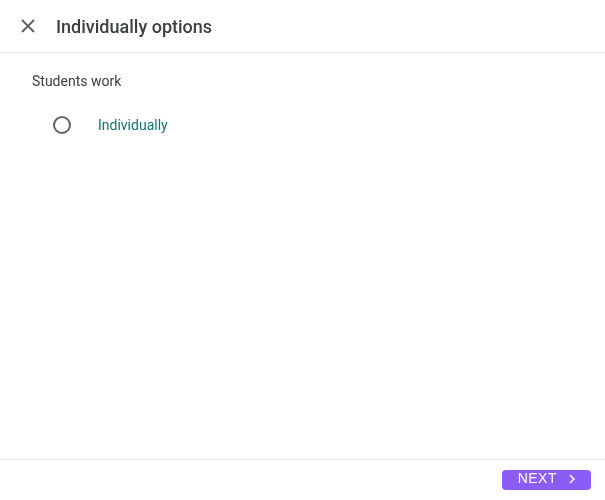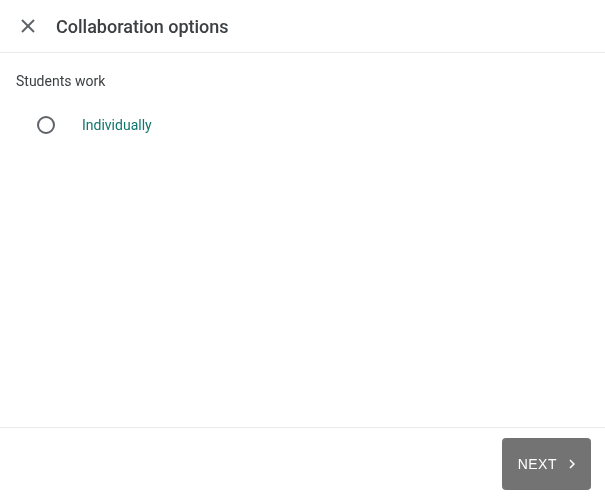--- a/index.html
+++ b/index.html
@@ -42,20 +42,21 @@
       fill: none;
     }
     .title {
       font-size: 18px;
       font-weight: 500;
       color: #3c4043;
     }
     .content {
       flex: 1;
       padding: 20px 16px;
+      margin-left: 16px;
     }
     .section-label {
       font-size: 14px;
       color: #3c4043;
       margin-bottom: 14px;
     }
     .option-row {
       display: flex;
       align-items: center;
       cursor: pointer;
@@ -101,51 +102,51 @@
       font-size: 14px;
       color: #0f766e;
     }
     .footer {
       border-top: 1px solid #e8eaed;
       padding: 10px 14px;
       display: flex;
       justify-content: flex-end;
     }
     .next-btn {
-      background: #737373;
+      background: #8b5cf6;
       color: #fff;
       border: none;
       border-radius: 4px;
-      height: 52px;
+      height: 20px;
       padding: 0 10px 0 16px;
       font-size: 14px;
       font-weight: 500;
       letter-spacing: 0.5px;
       cursor: pointer;
       display: flex;
-      align-items: center;
+      align-items: flex-start;
       gap: 6px;
     }
     .next-btn svg {
       width: 18px;
       height: 18px;
       fill: #fff;
     }
   </style>
 </head>
 <body>
 
 <div class="header">
   <button class="close-btn">
     <svg viewBox="0 0 16 16">
       <line x1="2" y1="2" x2="14" y2="14"></line>
       <line x1="14" y1="2" x2="2" y2="14"></line>
     </svg>
   </button>
-  <div class="title">Collaboration options</div>
+  <div class="title">Individually options</div>
 </div>
 
 <div class="content">
   <div class="section-label">Students work</div>
 
   <div class="option-row">
     <div class="radio-wrap">
       <div class="radio unselected"></div>
     </div>
     <div class="option-label">Individually</div>

